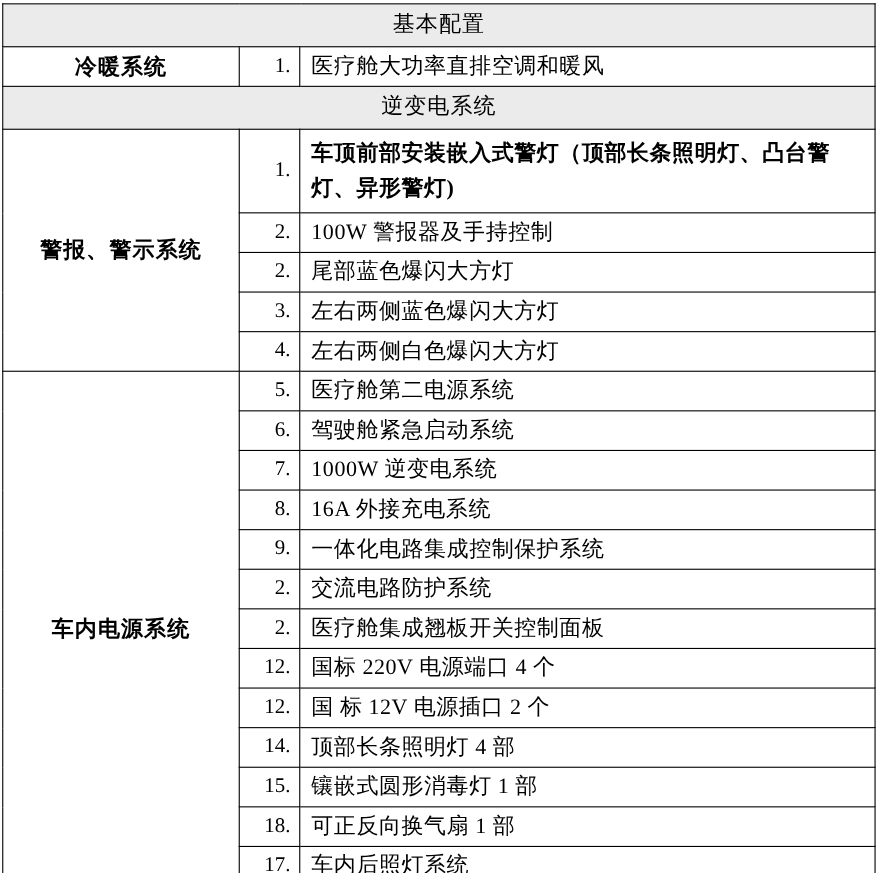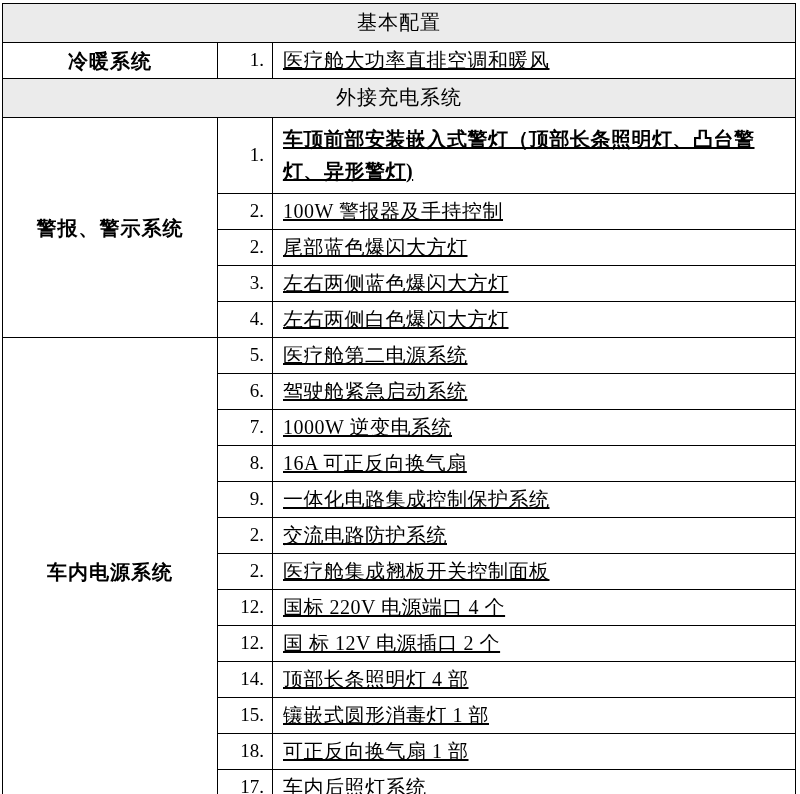--- a/index.html
+++ b/index.html
@@ -52,21 +52,20 @@
     padding: 2px 8px 3px 4px !important;
     line-height: 1.45;
     white-space: nowrap;
   }
   .txt-cell {
     text-align: left;
     font-size: 20px;
     padding: 2px 6px 3px 10px !important;
     line-height: 1.5;
     letter-spacing: 0.5px;
-    text-decoration: underline;
   }
   .txt-cell.bold {
     font-weight: bold;
     line-height: 1.58;
     padding-top: 6px !important;
     padding-bottom: 6px !important;
   }
   .row-h { height: 35px; }
   .row-h-tall { height: 38px; }
   col.c-cat { width: 215px; }
@@ -89,21 +88,21 @@
         <td class="section-head" colspan="3">基本配置</td>
       </tr>
 
       <tr class="row-h">
         <td class="cat-cell">冷暖系统</td>
         <td class="num-cell">1.</td>
         <td class="txt-cell">医疗舱大功率直排空调和暖风</td>
       </tr>
 
       <tr>
-        <td class="section-head" colspan="3">外接充电系统</td>
+        <td class="section-head" colspan="3">逆变电系统</td>
       </tr>
 
       <tr class="row-h-tall">
         <td class="cat-cell" rowspan="5">警报、警示系统</td>
         <td class="num-cell">1.</td>
         <td class="txt-cell bold">车顶前部安装嵌入式警灯（顶部长条照明灯、凸台警灯、异形警灯)</td>
       </tr>
       <tr class="row-h">
         <td class="num-cell">2.</td>
         <td class="txt-cell">100W 警报器及手持控制</td>
@@ -129,21 +128,21 @@
       <tr class="row-h">
         <td class="num-cell">6.</td>
         <td class="txt-cell">驾驶舱紧急启动系统</td>
       </tr>
       <tr class="row-h">
         <td class="num-cell">7.</td>
         <td class="txt-cell">1000W 逆变电系统</td>
       </tr>
       <tr class="row-h">
         <td class="num-cell">8.</td>
-        <td class="txt-cell">16A 可正反向换气扇</td>
+        <td class="txt-cell">16A 外接充电系统</td>
       </tr>
       <tr class="row-h">
         <td class="num-cell">9.</td>
         <td class="txt-cell">一体化电路集成控制保护系统</td>
       </tr>
       <tr class="row-h">
         <td class="num-cell">2.</td>
         <td class="txt-cell">交流电路防护系统</td>
       </tr>
       <tr class="row-h">

